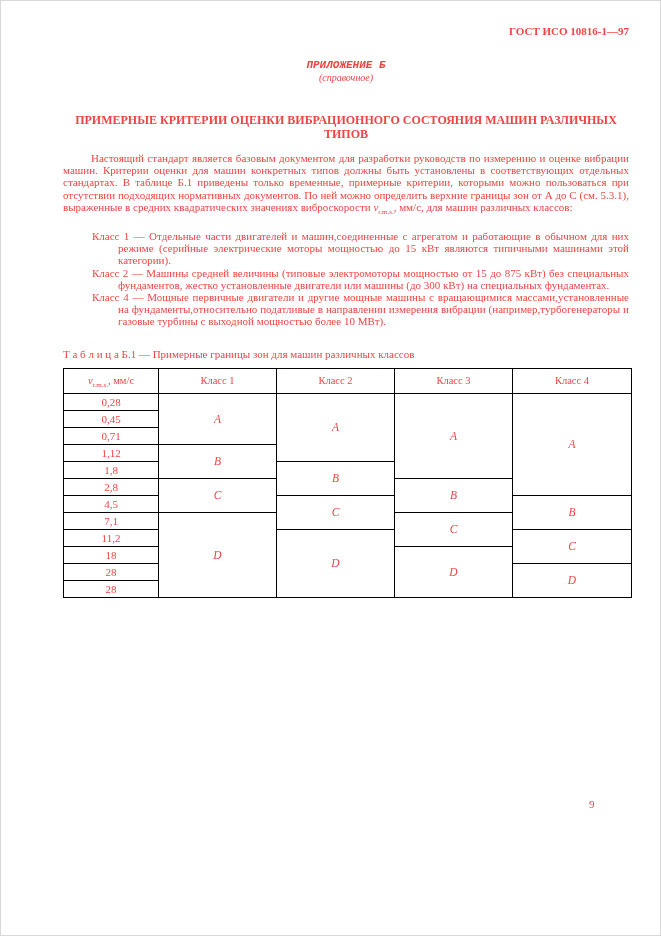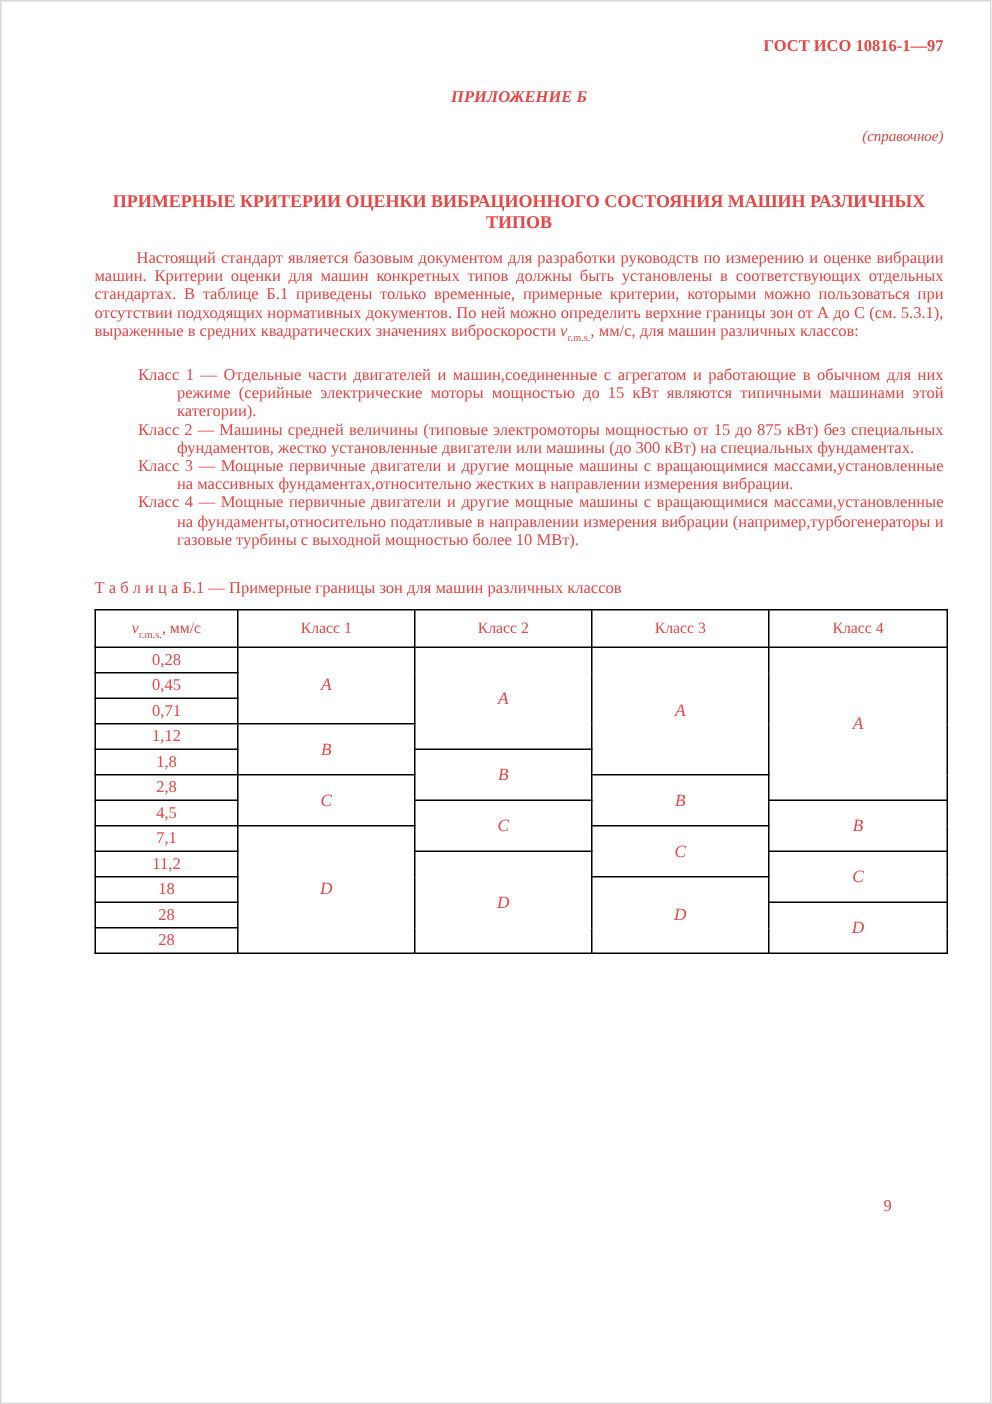--- a/index.html
+++ b/index.html
@@ -20,24 +20,25 @@
     font-size: 11px;
     line-height: 13px;
   }
   .appendix-title {
     margin-top: 21px;
     text-align: center;
     font-weight: bold;
     font-style: italic;
     font-size: 11px;
     line-height: 12px;
+    font-family: Liberation Mono, monospace;
   }
   .appendix-sub {
-    margin-top: 15px;
-    text-align: right;
+    margin-top: 1px;
+    text-align: center;
     font-style: italic;
     font-size: 10px;
     line-height: 11px;
   }
   .main-title {
     margin: 30px auto 0;
     max-width: 545px;
     text-align: center;
     font-weight: bold;
     font-size: 12px;
@@ -112,24 +113,20 @@
   <p class="intro"><span>Настоящий стандарт является базовым документом для разработки руководств по измерению и оценке вибрации машин. Критерии оценки для машин конкретных типов должны быть установлены в соответствующих отдельных стандартах. В таблице Б.1 приведены только временные, примерные критерии, которыми можно пользоваться при отсутствии подходящих нормативных документов. По ней можно определить верхние границы зон от А до С (см. 5.3.1), выраженные в средних квадратических значениях виброскорости </span><i>v</i><sub>r.m.s.</sub><span>, мм/с, для машин различных классов:</span></p>
 
   <div class="class-list">
     <div class="class-item">
       <span class="class-label">Класс 1 —</span>
       <span>Отдельные части двигателей и машин,соединенные с агрегатом и работающие в обычном для них режиме (серийные электрические моторы мощностью до 15 кВт являются типичными машинами этой категории).</span>
     </div>
     <div class="class-item">
       <span class="class-label">Класс 2 —</span>
       <span>Машины средней величины (типовые электромоторы мощностью от 15 до 875 кВт) без специальных фундаментов, жестко установленные двигатели или машины (до 300 кВт) на специальных фундаментах.</span>
-    </div>
-    <div class="class-item">
-      <span class="class-label">Класс 3 —</span>
-      <span>Мощные первичные двигатели и другие мощные машины с вращающимися массами,установленные на массивных фундаментах,относительно жестких в направлении измерения вибрации.</span>
     </div>
     <div class="class-item">
       <span class="class-label">Класс 4 —</span>
       <span>Мощные первичные двигатели и другие мощные машины с вращающимися массами,установленные на фундаменты,относительно податливые в направлении измерения вибрации (например,турбогенераторы и газовые турбины с выходной мощностью более 10 МВт).</span>
     </div>
   </div>
 
   <p class="table-caption">Т а б л и ц а  Б.1 — Примерные границы зон для машин различных классов</p>
 
   <table class="zones">

